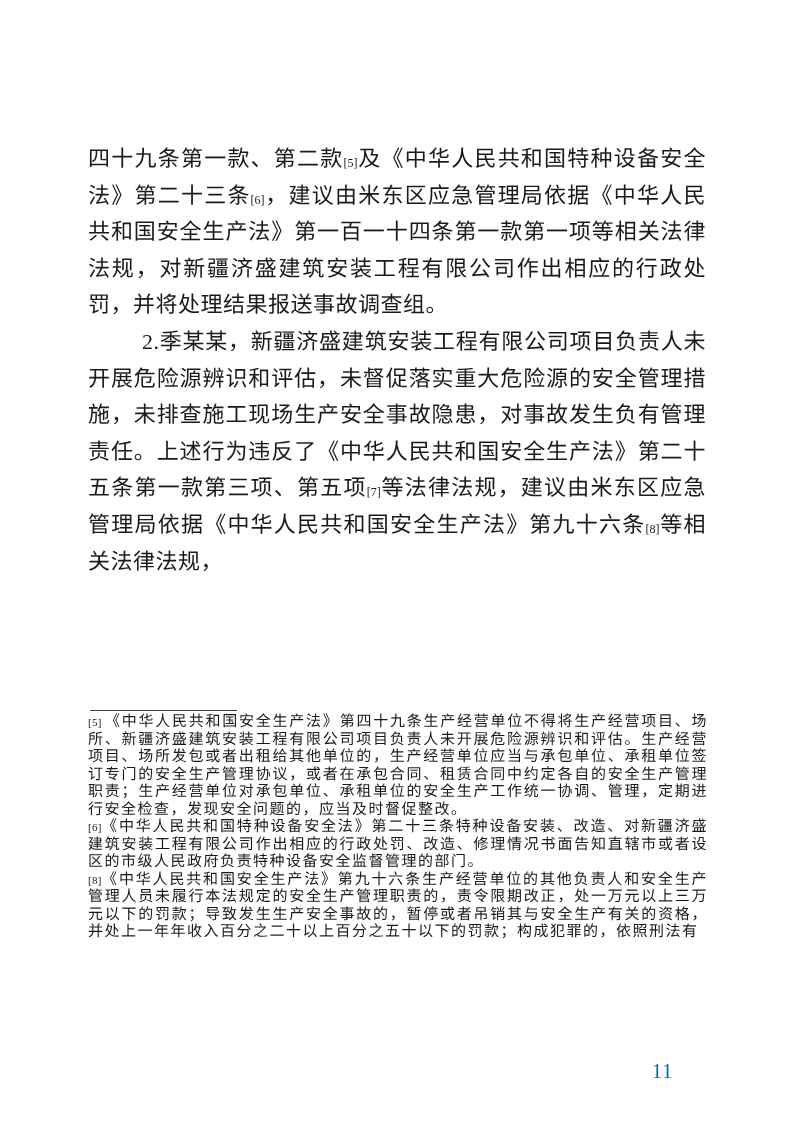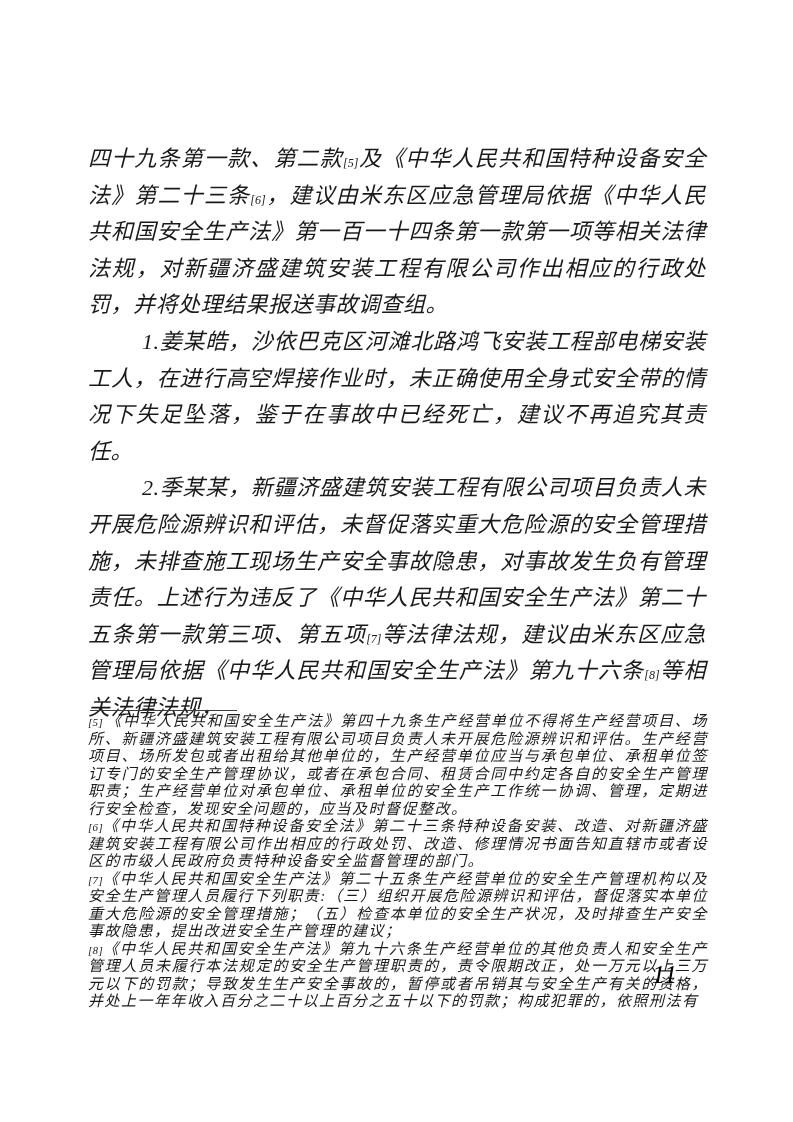--- a/index.html
+++ b/index.html
@@ -3,21 +3,20 @@
 <meta charset="utf-8">
 <style>
   html,body{margin:0;padding:0;background:#fff;}
   .page{
     position:relative;
     width:793px;height:1122px;
     background:#ffffff;
     color:#1a1a1a;
     font-family:"Liberation Serif","DejaVu Serif",serif;
     overflow:hidden;
-    font-style:italic;
   }
   .body-text{
     position:absolute;
     left:88px;top:141px;width:618px;
     font-size:22px;
     line-height:36.6px;
     letter-spacing:0.5px;
     text-align:justify;
     text-justify:inter-character;
   }
@@ -46,46 +45,44 @@
     text-justify:inter-character;
   }
   .footnotes p{margin:0;}
   .fn-mark{
     font-size:11px;
     letter-spacing:0.3px;
     line-height:0;
   }
   .page-number{
     position:absolute;
-    left:652px;top:960px;
-    font-size:26px;
+    left:652px;top:1060px;
+    font-size:20px;
     letter-spacing:1px;
-    color:#000000;
+    color:#0369a1;
   }
 </style>
 </head>
 <body>
 
 <div class="page">
 
   <div class="body-text">
 
     <p><span>四十九条第一款、第二款</span><span class="ref">[5]</span><span>及《中华人民共和国特种设备安全法》第二十三条</span><span class="ref">[6]</span><span>，建议由米东区应急管理局依据《中华人民共和国安全生产法》第一百一十四条第一款第一项等相关法律法规，对新疆济盛建筑安装工程有限公司作出相应的行政处罚，并将处理结果报送事故调查组。</span></p>
 
 
-    <p class="indent">1.姜某皓，沙依巴克区河滩北路鸿飞安装工程部电梯安装工人，在进行高空焊接作业时，未正确使用全身式安全带的情况下失足坠落，鉴于在事故中已经死亡，建议不再追究其责任。</p>
 
     <p class="indent"><span>2.季某某，新疆济盛建筑安装工程有限公司项目负责人未开展危险源辨识和评估，未督促落实重大危险源的安全管理措施，未排查施工现场生产安全事故隐患，对事故发生负有管理责任。上述行为违反了《中华人民共和国安全生产法》第二十五条第一款第三项、第五项</span><span class="ref">[7]</span><span>等法律法规，建议由米东区应急管理局依据《中华人民共和国安全生产法》第九十六条</span><span class="ref">[8]</span><span>等相关法律法规，</span></p>
 
   </div>
 
   <div class="fn-sep"></div>
 
   <div class="footnotes">
     <p><span class="fn-mark">[5] </span><span>《中华人民共和国安全生产法》第四十九条生产经营单位不得将生产经营项目、场所、新疆济盛建筑安装工程有限公司项目负责人未开展危险源辨识和评估。生产经营项目、场所发包或者出租给其他单位的，生产经营单位应当与承包单位、承租单位签订专门的安全生产管理协议，或者在承包合同、租赁合同中约定各自的安全生产管理职责；生产经营单位对承包单位、承租单位的安全生产工作统一协调、管理，定期进行安全检查，发现安全问题的，应当及时督促整改。</span></p>
     <p><span class="fn-mark">[6]</span><span>《中华人民共和国特种设备安全法》第二十三条特种设备安装、改造、对新疆济盛建筑安装工程有限公司作出相应的行政处罚、改造、修理情况书面告知直辖市或者设区的市级人民政府负责特种设备安全监督管理的部门。</span></p>
-    <p><span class="fn-mark">[7]</span><span>《中华人民共和国安全生产法》第二十五条生产经营单位的安全生产管理机构以及安全生产管理人员履行下列职责:（三）组织开展危险源辨识和评估，督促落实本单位重大危险源的安全管理措施；（五）检查本单位的安全生产状况，及时排查生产安全事故隐患，提出改进安全生产管理的建议；</span></p>
     <p><span class="fn-mark">[8]</span><span>《中华人民共和国安全生产法》第九十六条生产经营单位的其他负责人和安全生产管理人员未履行本法规定的安全生产管理职责的，责令限期改正，处一万元以上三万元以下的罚款；导致发生生产安全事故的，暂停或者吊销其与安全生产有关的资格，并处上一年年收入百分之二十以上百分之五十以下的罚款；构成犯罪的，依照刑法有</span></p>
   </div>
 
   <div class="page-number">11</div>
 
 </div>
 
 </body></html>

